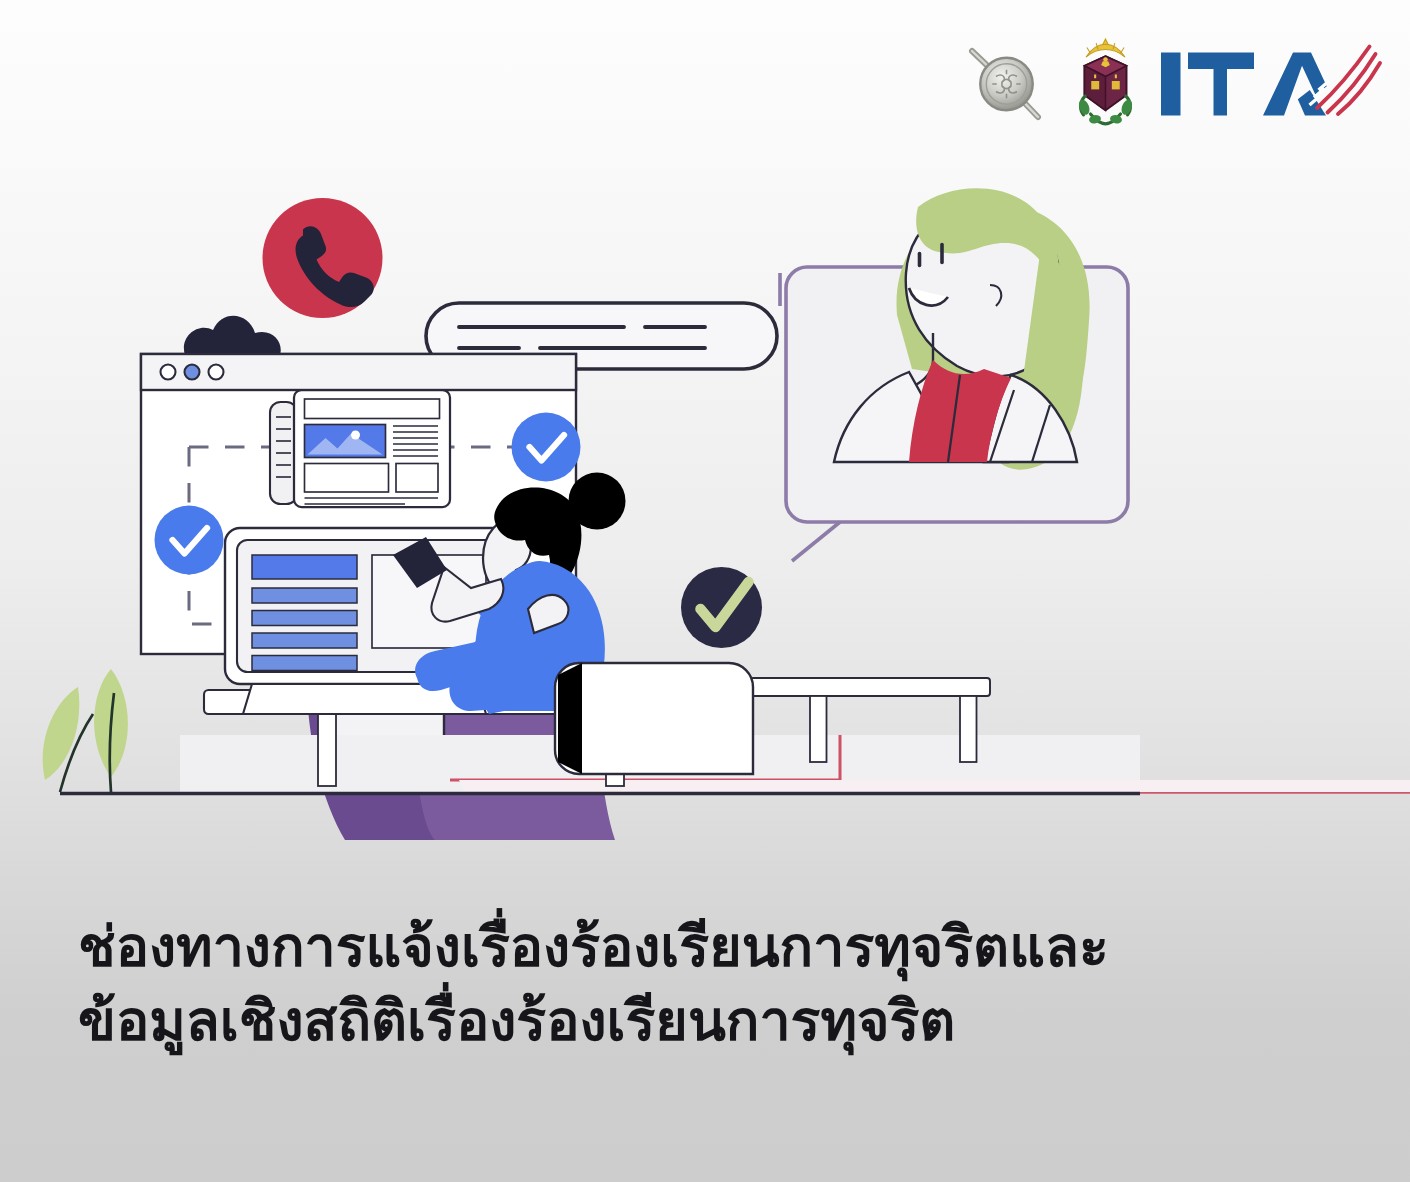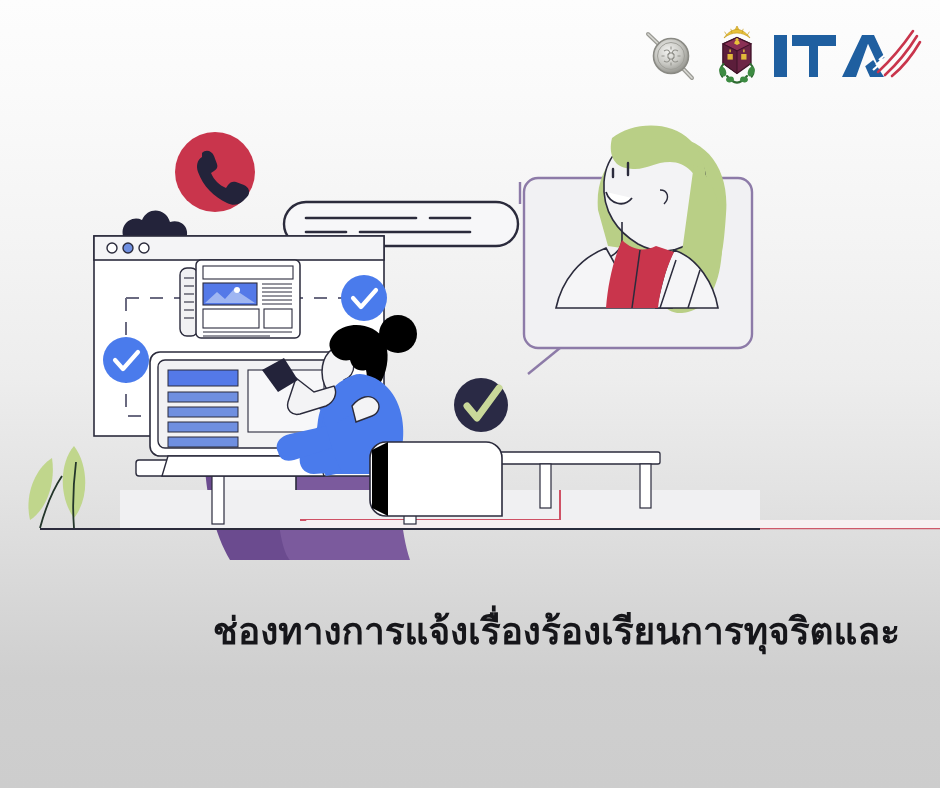--- a/index.html
+++ b/index.html
@@ -28,28 +28,28 @@
 
   
   .illus{
     position:absolute;left:0;top:120px;
     width:940px;height:470px;
   }
 
   
   .headline{
     position:absolute;left:0;right:0;top:608px;
-    text-align:right;
+    text-align:left;
     font-family:"DejaVu Sans","Liberation Sans",sans-serif;
     font-weight:700;
     font-size:37px;
     line-height:1.32;
     color:#16161a;
     letter-spacing:0px;
-    padding:0 40px;
+    padding:0 52px;
   }
   .headline .ln{display:block;white-space:nowrap;}
 </style>
 </head>
 <body>
 
 <div class="stage">
 
   <div class="logo-bar">
 
@@ -301,15 +301,16 @@
 
         <path d="M386 322h100a16 16 0 0 1 16 16v58H386a16 16 0 0 1-16-16v-42a16 16 0 0 1 16-16z" fill="#ffffff" stroke="#2b2b3c" stroke-width="1.6"></path>
         <path d="M372 330l16-8v74l-16-8z" fill="#000000"></path>
       </g>
 
     </svg>
   </div>
 
   <div class="headline">
     <span class="ln">ช่องทางการแจ้งเรื่องร้องเรียนการทุจริตและ</span>
+    <span class="ln">ข้อมูลเชิงสถิติเรื่องร้องเรียนการทุจริต</span>
   </div>
 
 </div>
 
 </body></html>

